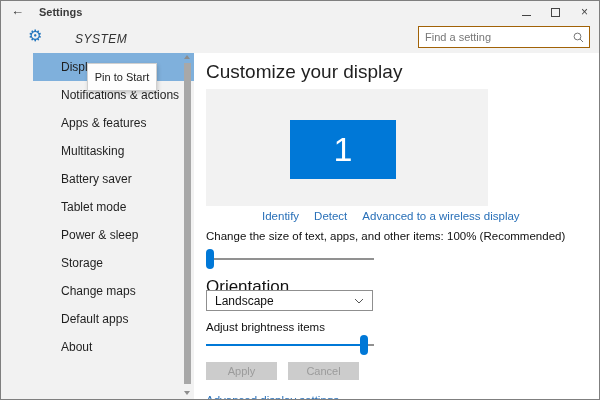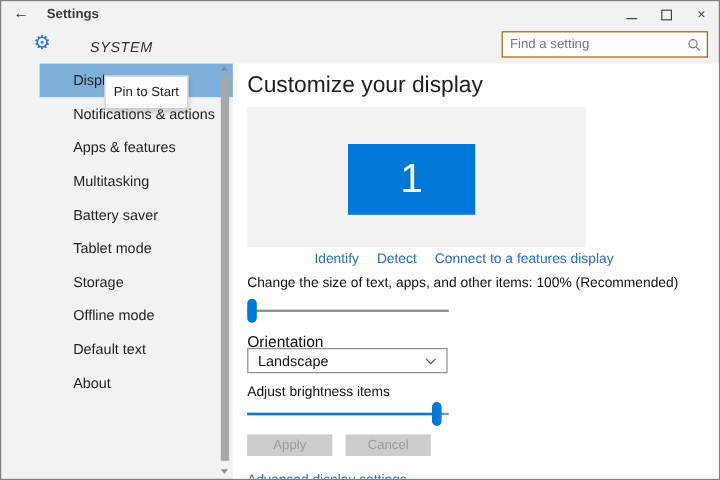--- a/index.html
+++ b/index.html
@@ -68,21 +68,21 @@
 
   .scale-label { position:absolute; left:12px; top:177px; font-size:11.5px; color:#111; white-space:nowrap; }
 
   .slider { position:absolute; left:12px; width:168px; height:20px; cursor:pointer; }
   .slider-scale { top:196px; }
   .slider-brightness { top:282px; }
   .slider-track { position:absolute; top:9px; left:0; right:0; height:2px; background:#919191; }
   .slider-fill { position:absolute; top:9px; left:0; height:2px; background:#0078d7; width:0; }
   .slider-handle { position:absolute; top:0; width:8px; height:20px; border-radius:4px; background:#0078d7; }
 
-  .orientation-label { position:absolute; left:12px; top:224px; font-size:13px; color:#111; }
+  .orientation-label { position:absolute; left:12px; top:224px; font-size:17px; color:#111; }
   .dropdown { position:absolute; left:12px; top:237px; width:167px; height:21px; background:#fff;
               border:1px solid #8f8f8f; display:flex; align-items:center; padding:0 8px; cursor:pointer; }
   .dropdown-value { flex:1; font-size:12px; color:#111; }
 
   .brightness-label { position:absolute; left:12px; top:268px; font-size:11.5px; color:#111; }
 
   .buttons-row { position:absolute; left:12px; top:309px; display:flex; gap:11px; }
   .btn { width:71px; height:18px; background:#cccccc; border:none; color:#9b9b9b;
          font-size:11px; font-family:"Liberation Sans", sans-serif;
          display:flex; align-items:center; justify-content:center; }
@@ -128,21 +128,21 @@
 
     <div class="preview-panel">
       <div class="monitor">
         <span class="monitor-number">1</span>
       </div>
     </div>
 
     <div class="links-row">
       <span class="link">Identify</span>
       <span class="link">Detect</span>
-      <span class="link">Connect to a features display</span>
+      <span class="link">Advanced to a wireless display</span>
     </div>
 
     <div class="scale-label">Change the size of text, apps, and other items: 100% (Recommended)</div>
     <div class="slider slider-scale">
       <div class="slider-track"></div>
       <div class="slider-fill" style="width: 0%;"></div>
       <div class="slider-handle" style="left: calc(0% + 0px);"></div>
     </div>
 
     <div class="orientation-label">Orientation</div>
@@ -170,23 +170,24 @@
     <div class="advanced-link">Advanced display settings</div>
   </div>
 
   <div class="sidebar">
     <div class="nav-item selected">Display</div>
     <div class="nav-item">Notifications &amp; actions</div>
     <div class="nav-item">Apps &amp; features</div>
     <div class="nav-item">Multitasking</div>
     <div class="nav-item">Battery saver</div>
     <div class="nav-item">Tablet mode</div>
+    <div class="nav-item">Power &amp; sleep</div>
     <div class="nav-item">Storage</div>
-    <div class="nav-item">Offline mode</div>
-    <div class="nav-item">Default text</div>
+    <div class="nav-item">Change maps</div>
+    <div class="nav-item">Default apps</div>
     <div class="nav-item">About</div>
 
     <div class="sidebar-scrollbar">
       <div class="scroll-arrow-up"></div>
       <div class="scroll-thumb"></div>
       <div class="scroll-arrow-down"></div>
     </div>
   </div>
 
   <div class="context-menu">

